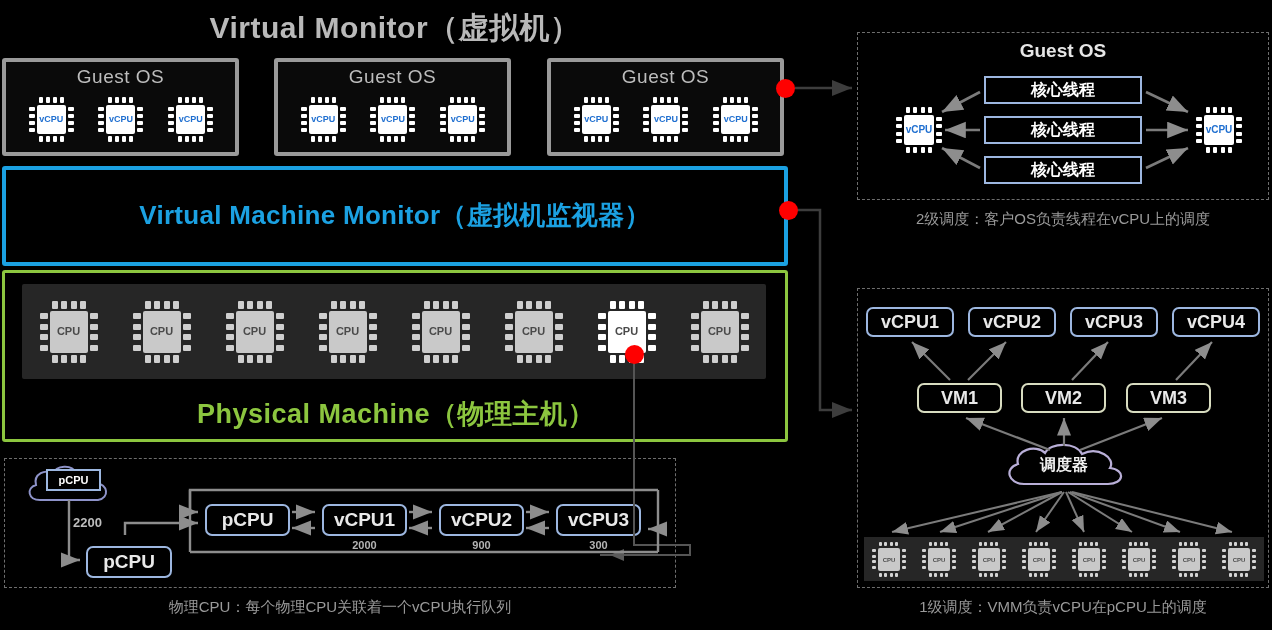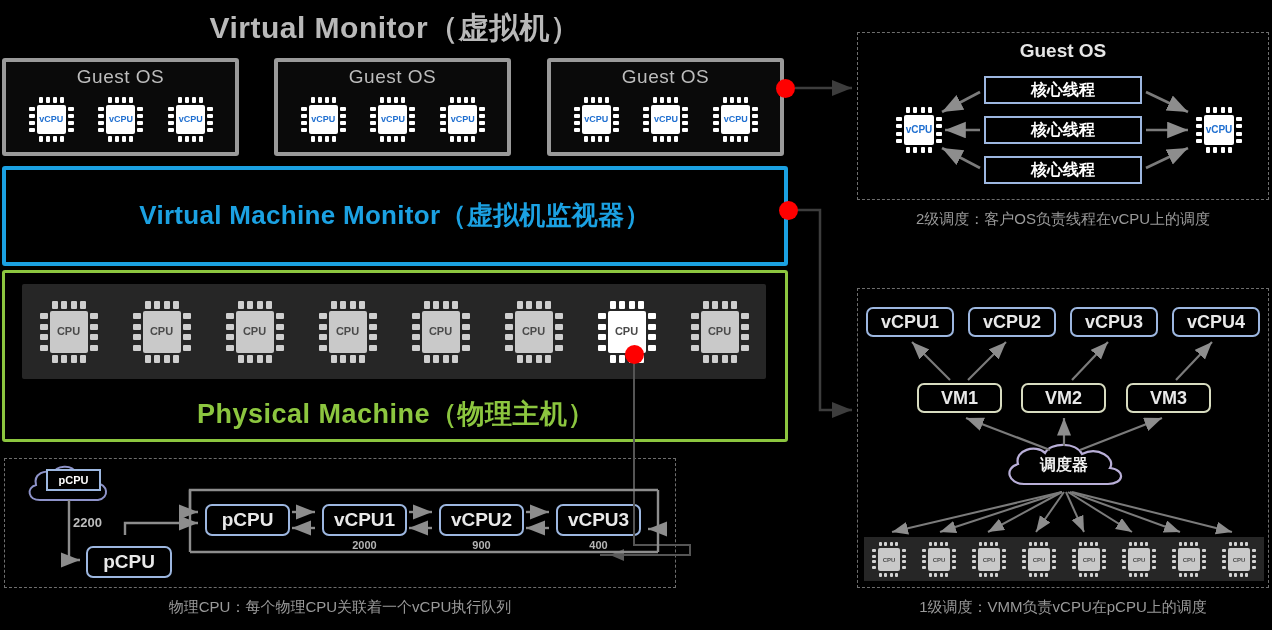--- a/index.html
+++ b/index.html
@@ -290,21 +290,21 @@
 
 <div class="abs rbox blue" id="pcpu-box" style="left:86px; top:546px; width:86px; height:32px; font-size:19px;">pCPU</div>
 
 <div class="abs rbox blue" id="q-head" style="left:205px; top:504px; width:85px; height:32px; font-size:19px;">pCPU</div>
 <div class="abs rbox blue" id="q-v1" style="left:322px; top:504px; width:85px; height:32px; font-size:19px;">vCPU1</div>
 <div class="abs rbox blue" id="q-v2" style="left:439px; top:504px; width:85px; height:32px; font-size:19px;">vCPU2</div>
 <div class="abs rbox blue" id="q-v3" style="left:556px; top:504px; width:85px; height:32px; font-size:19px;">vCPU3</div>
 
 <div class="abs" style="left:322px; top:539px; width:85px; text-align:center; font-size:11px; color:#b4b4b4; font-weight:bold;">2000</div>
 <div class="abs" style="left:439px; top:539px; width:85px; text-align:center; font-size:11px; color:#b4b4b4; font-weight:bold;">900</div>
-<div class="abs" style="left:556px; top:539px; width:85px; text-align:center; font-size:11px; color:#b4b4b4; font-weight:bold;">400</div>
+<div class="abs" style="left:556px; top:539px; width:85px; text-align:center; font-size:11px; color:#b4b4b4; font-weight:bold;">300</div>
 
 <div class="abs caption" style="left:4px; top:598px; width:672px;">物理CPU：每个物理CPU关联着一个vCPU执行队列</div>
 
 <div class="abs dashpanel" id="guest-sched-panel" style="left:857px; top:32px; width:412px; height:168px;"></div>
 <div class="abs" style="left:857px; top:40px; width:412px; text-align:center; font-size:19px; font-weight:bold; color:#e6e6e6;">Guest OS</div>
 
 <div class="abs sqbox" style="left:984px; top:76px; width:158px; height:28px; font-size:16px;">核心线程</div>
 <div class="abs sqbox" style="left:984px; top:116px; width:158px; height:28px; font-size:16px;">核心线程</div>
 <div class="abs sqbox" style="left:984px; top:156px; width:158px; height:28px; font-size:16px;">核心线程</div>
 

